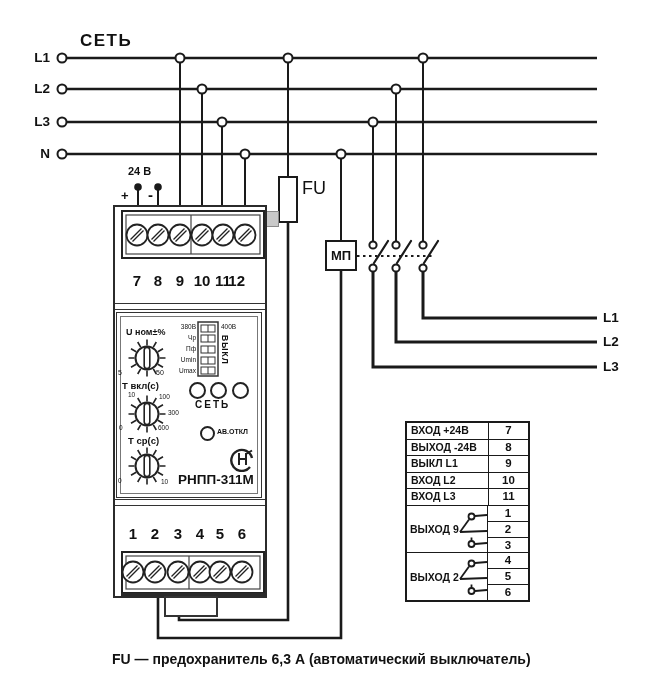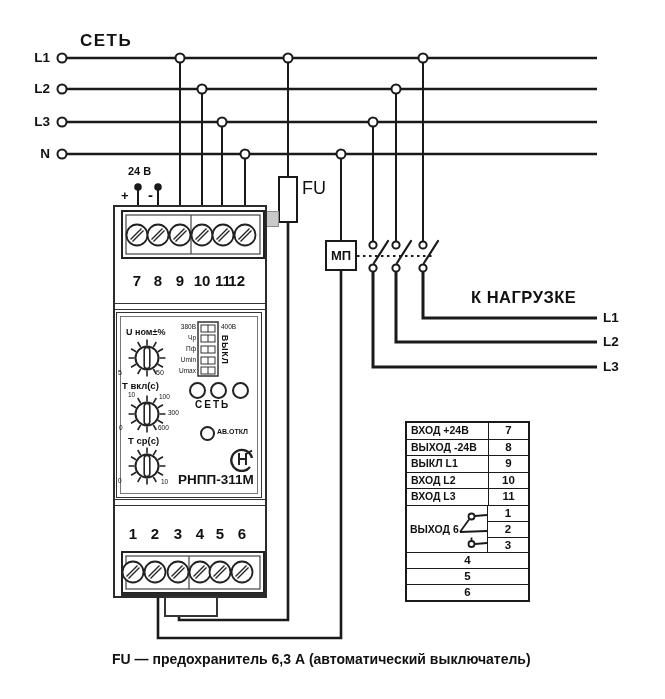--- a/index.html
+++ b/index.html
@@ -149,21 +149,20 @@
 
   <div class="ab bold" style="left:128px; top:165px; font-size:11px;">24 В</div>
   <div class="ab bold" style="left:121px; top:188px; font-size:13px;">+</div>
   <div class="ab bold" style="left:148px; top:186px; font-size:15px;">-</div>
 
   <div class="ab" style="left:302px; top:178px; font-size:18px;">FU</div>
 
   <div id="mp-box">МП</div>
   <div id="side-tab"></div>
 
-  <div class="ab bold" style="left:471px; top:288px; font-size:16.5px; letter-spacing:0.5px;">К НАГРУЗКЕ</div>
   <div class="ab bold" style="left:603px; top:310px; font-size:13.5px;">L1</div>
   <div class="ab bold" style="left:603px; top:334px; font-size:13.5px;">L2</div>
   <div class="ab bold" style="left:603px; top:359px; font-size:13.5px;">L3</div>
 
   <div id="device">
 
     <svg class="ab" style="left:6px; top:3px;" width="144" height="49">
       <rect x="1" y="1" width="142" height="47" stroke="#222" stroke-width="2" fill="#fff"></rect>
       <rect x="5" y="5" width="134" height="39" stroke="#444" stroke-width="1.2" fill="none"></rect>
       <path d="M70,5 V44" stroke="#444" stroke-width="1.2"></path>
@@ -290,32 +289,38 @@
     <div class="t-row">
       <div class="t-label">ВХОД L2</div>
       <div class="t-num">10</div>
     </div>
     <div class="t-row">
       <div class="t-label">ВХОД L3</div>
       <div class="t-num">11</div>
     </div>
     <div class="t-group">
       <div class="t-glabel">
-        <span>ВЫХОД 6</span>
+        <span>ВЫХОД 9</span>
         <svg class="t-gsym" width="33" height="47">
             <use href="#spdt"></use>
           </svg>
       </div>
       <div class="t-gnums">
         <div>1</div>
         <div>2</div>
         <div>3</div>
       </div>
     </div>
     <div class="t-group last">
+      <div class="t-glabel">
+        <span>ВЫХОД 2</span>
+        <svg class="t-gsym" width="33" height="47">
+            <use href="#spdt"></use>
+          </svg>
+      </div>
       <div class="t-gnums">
         <div>4</div>
         <div>5</div>
         <div>6</div>
       </div>
     </div>
   </div>
 
   <div class="ab" style="left:112px; top:651px; font-size:14px;font-weight:bold;">FU — предохранитель 6,3 А (автоматический выключатель)</div>
 

